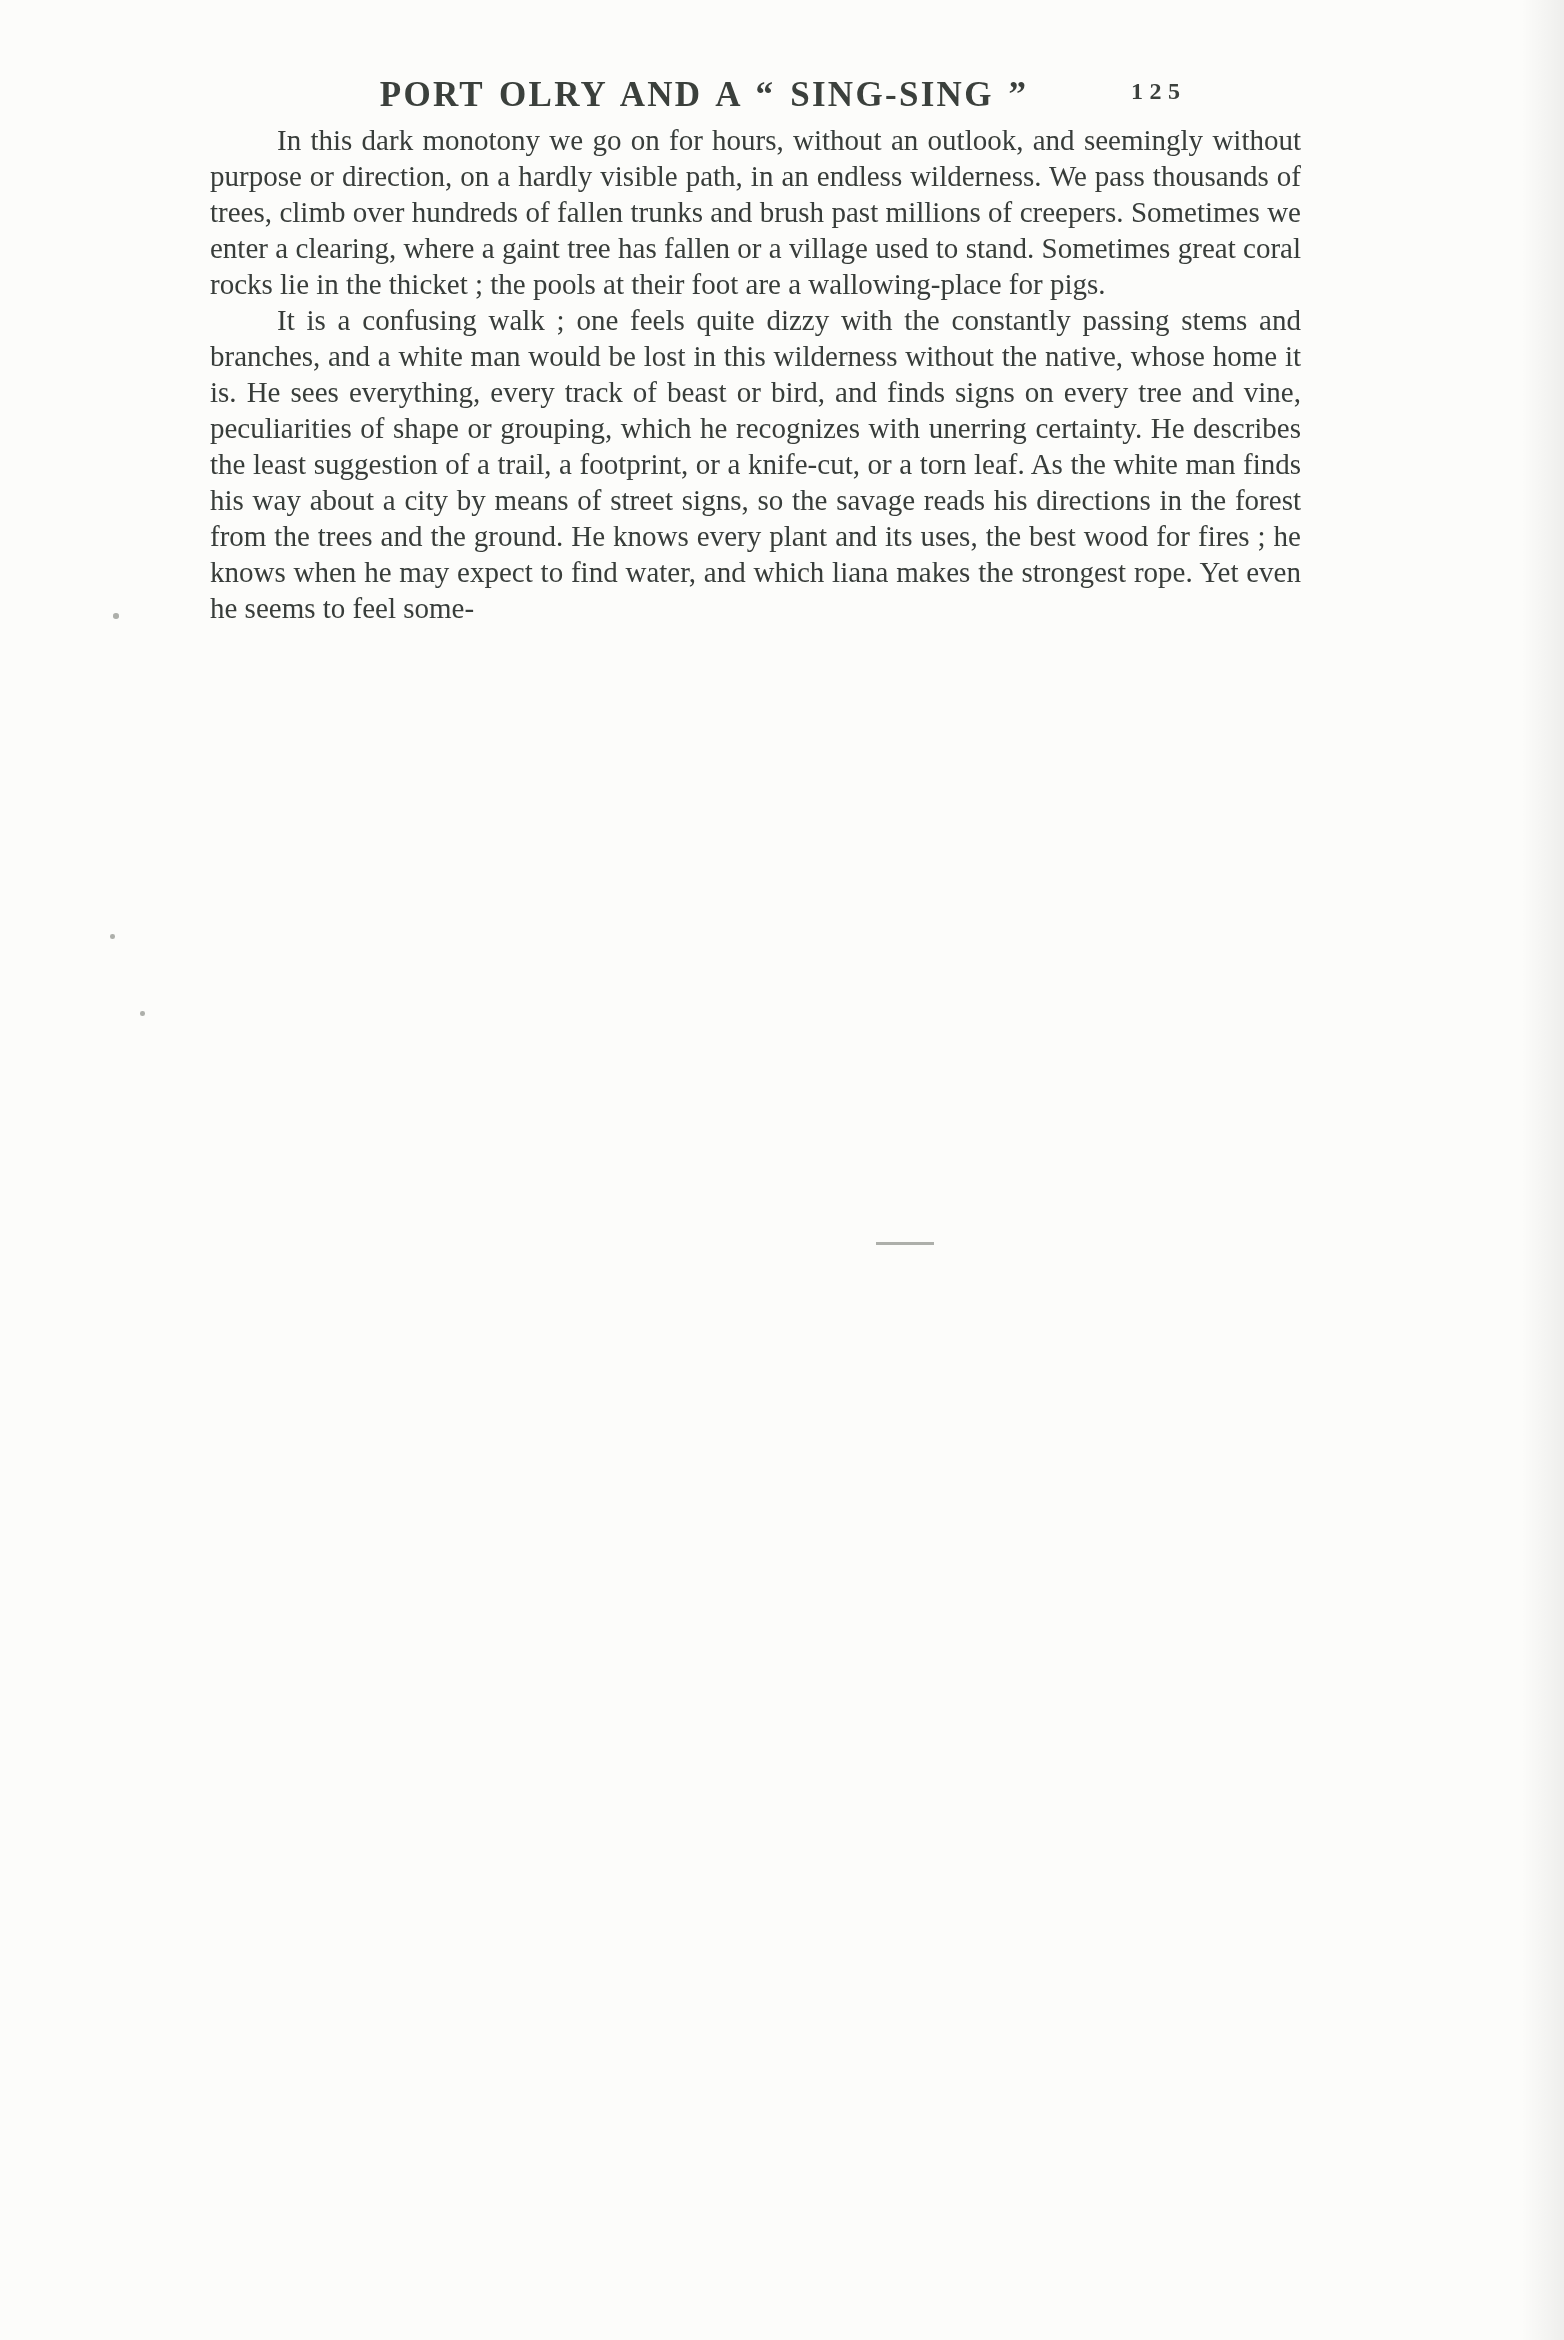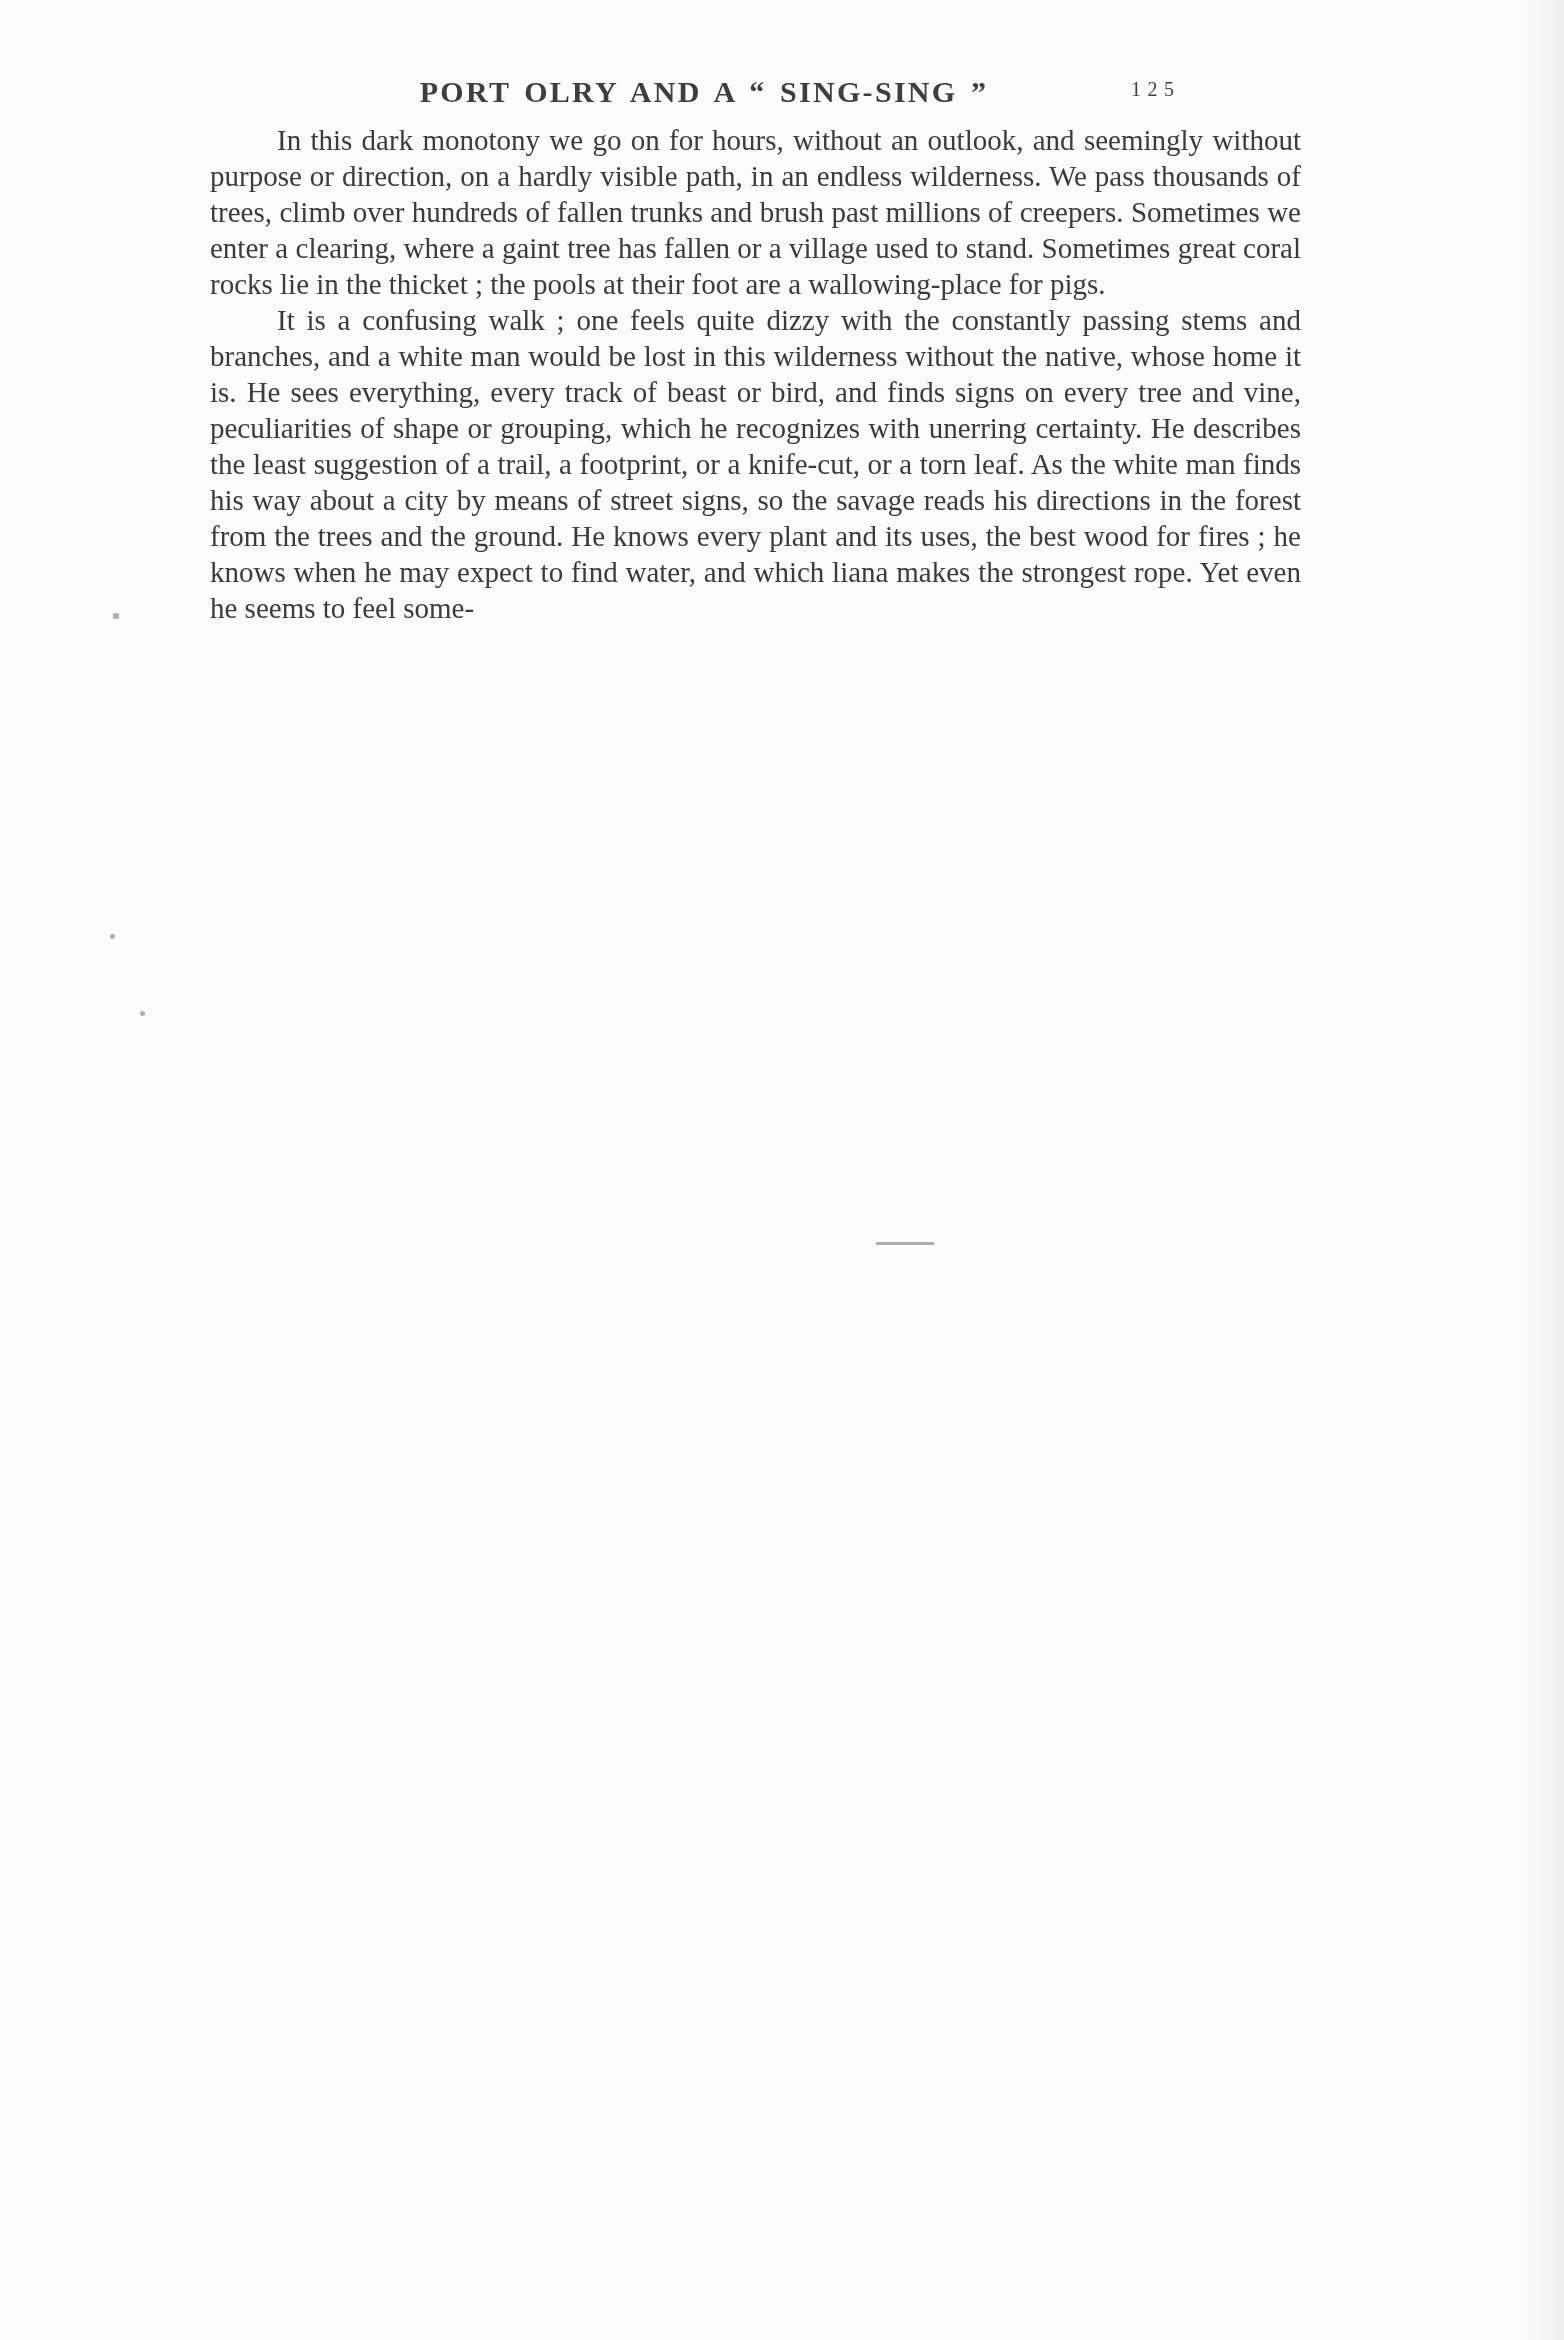--- a/index.html
+++ b/index.html
@@ -25,34 +25,35 @@
     height: 100%;
     background: linear-gradient(to right, rgba(0,0,0,0.0), rgba(0,0,0,0.055));
     pointer-events: none;
   }
   .header-title {
     position: absolute;
     top: 75px;
     left: 210px;
     width: 988px;
     text-align: center;
-    font-size: 30px;
+    font-size: 35px;
     font-weight: 700;
     letter-spacing: 2.3px;
     word-spacing: 3.7px;
     color: #3b403c;
     white-space: nowrap;
   }
   .page-number {
     position: absolute;
     top: 78px;
     left: 1131px;
-    font-size: 20px;
+    font-size: 24px;
     letter-spacing: 6.5px;
     color: #3b403c;
+    font-weight: bold;
   }
   .text-block {
     position: absolute;
     top: 122px;
     left: 210px;
     width: 1091px;
     font-size: 29px;
     line-height: 36px;
     text-align: justify;
   }

